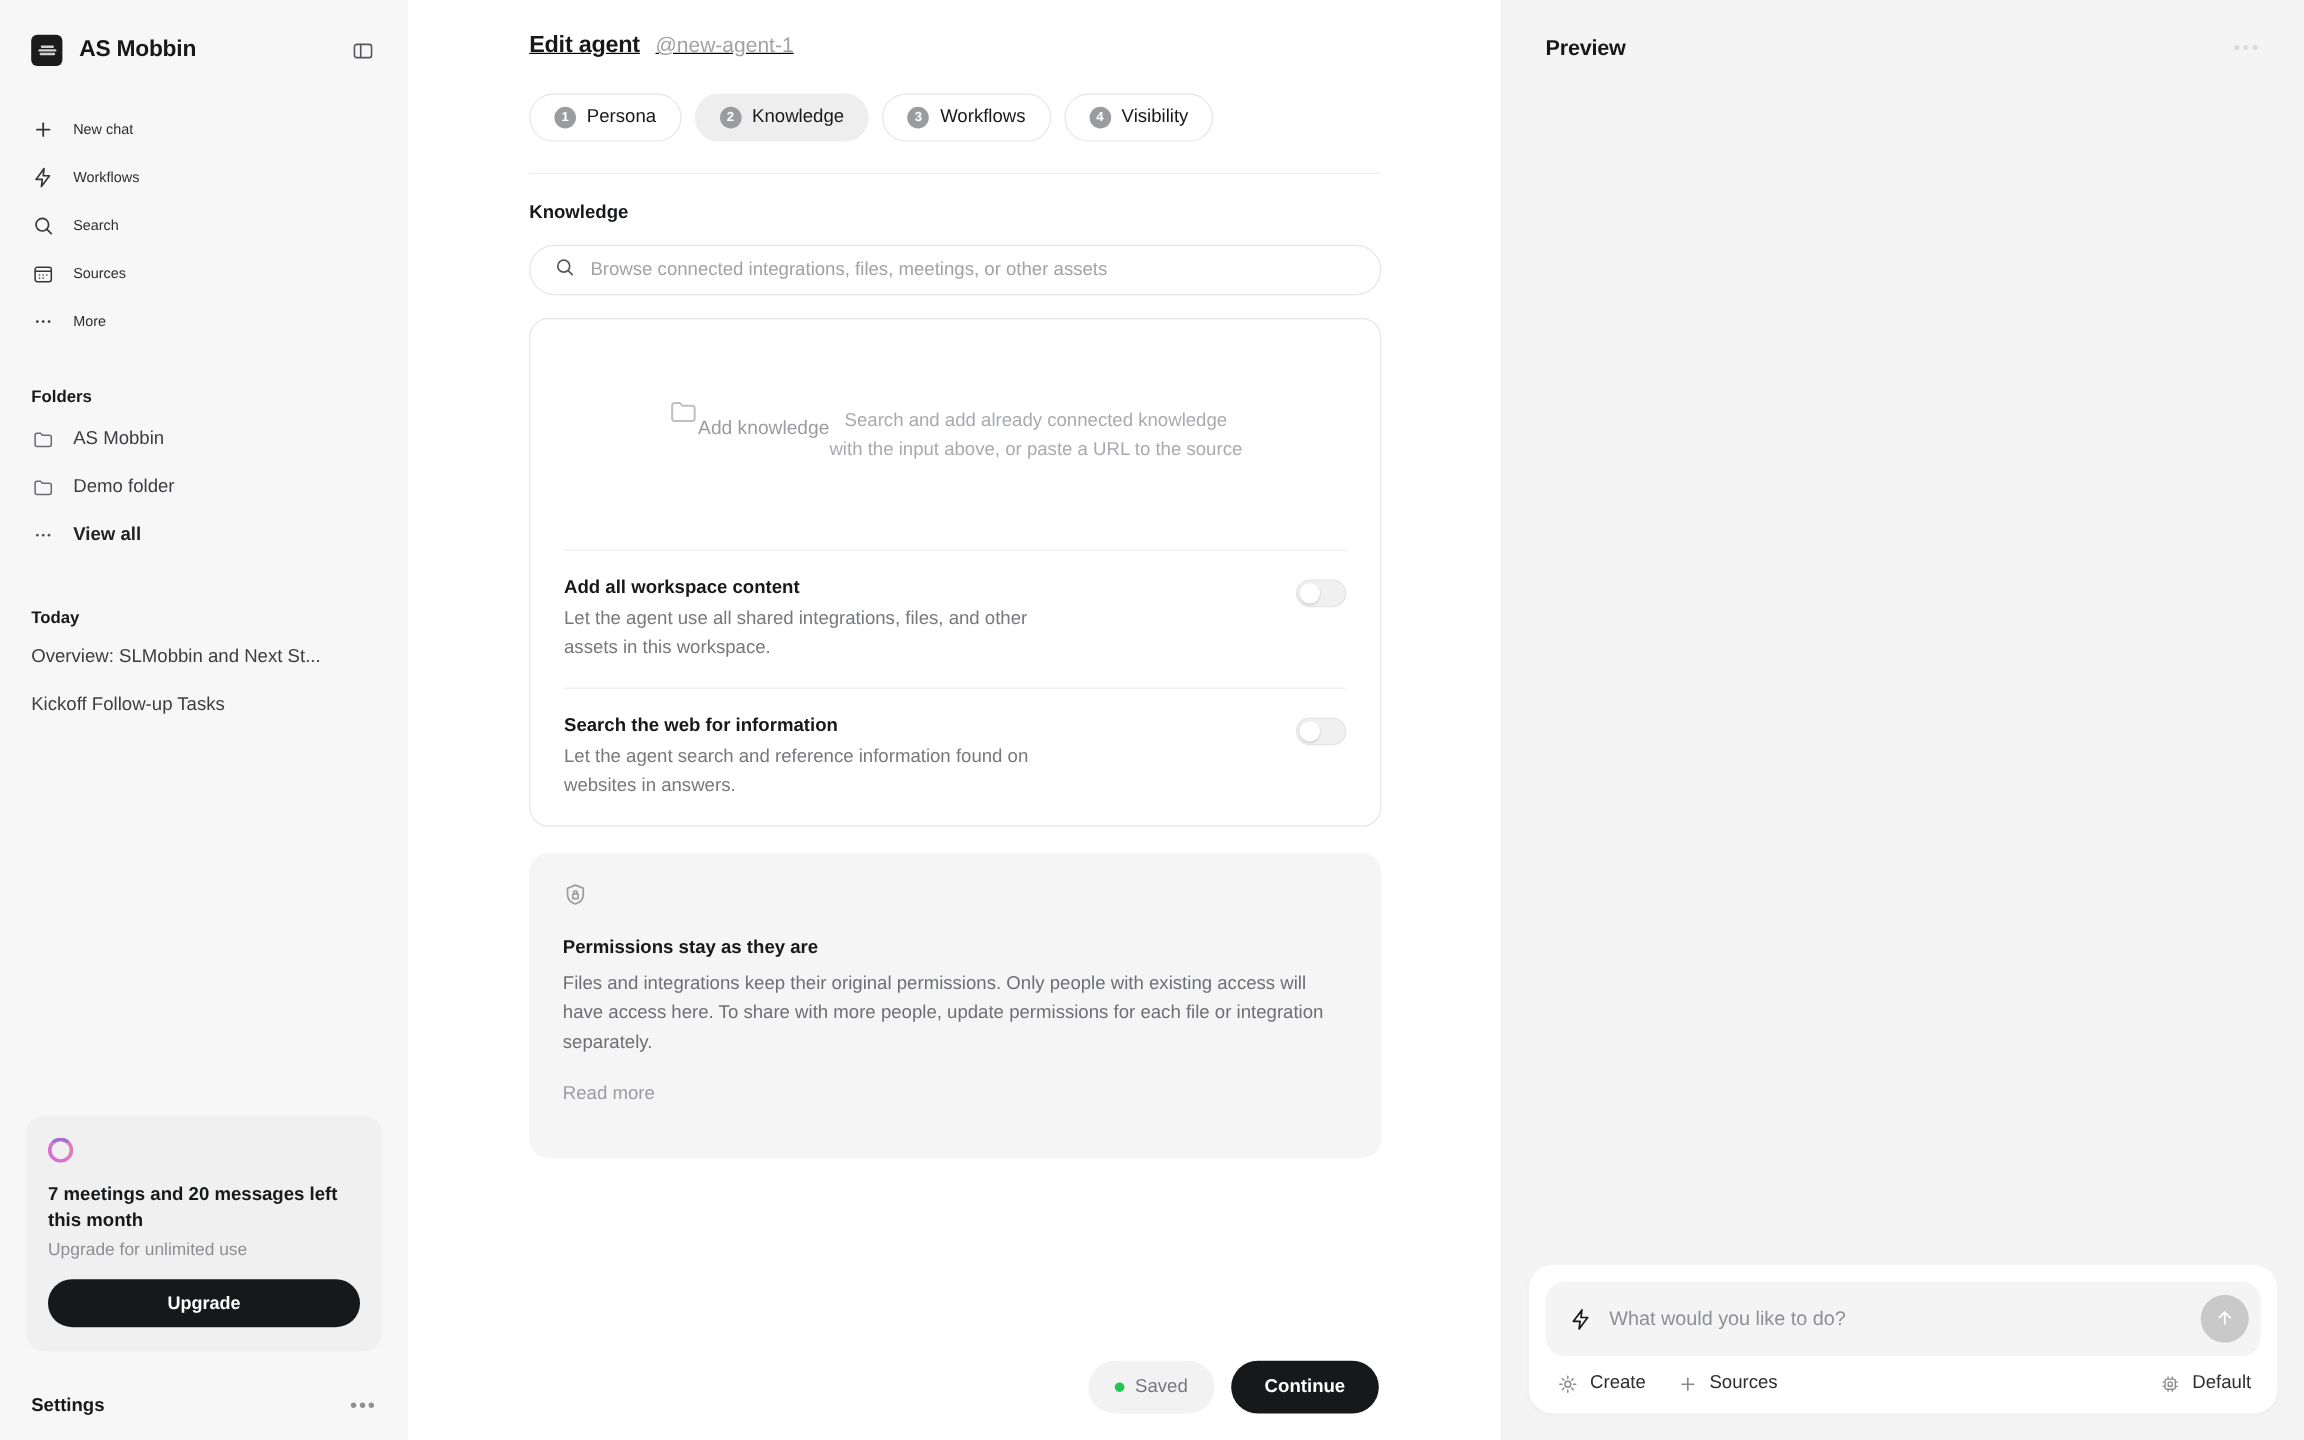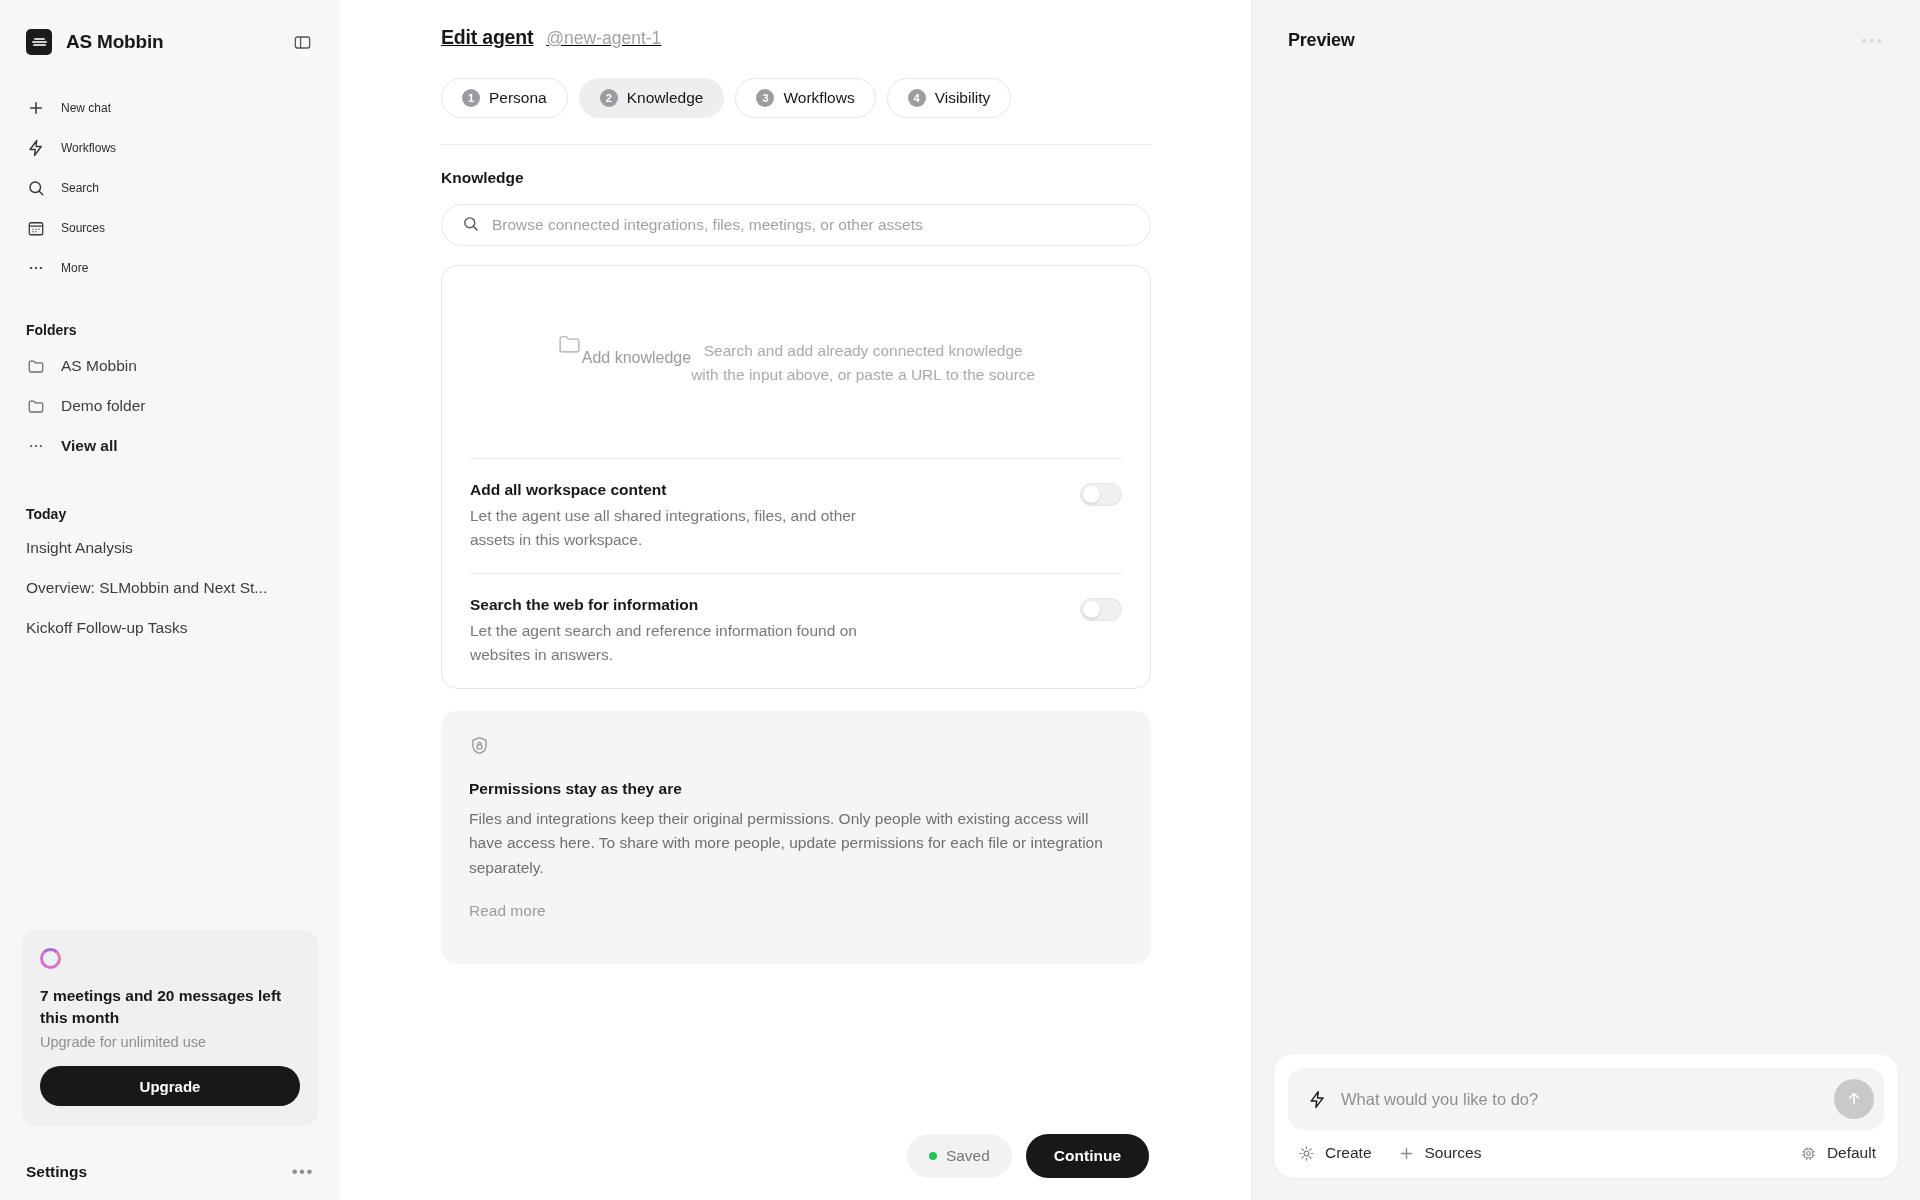--- a/index.html
+++ b/index.html
@@ -328,21 +328,20 @@
         <svg width="18" height="18" viewBox="0 0 24 24" fill="#55575b">
             <circle cx="5.5" cy="12" r="1.5"></circle>
             <circle cx="12" cy="12" r="1.5"></circle>
             <circle cx="18.5" cy="12" r="1.5"></circle>
           </svg>
       </span>
       <span>View all</span>
     </div>
 
     <div class="today-label">Today</div>
-    <div class="chat-item">Insight Analysis</div>
     <div class="chat-item">Overview: SLMobbin and Next St...</div>
     <div class="chat-item">Kickoff Follow-up Tasks</div>
 
     <div class="sb-spacer"></div>
 
     <div class="upgrade-card">
       <div class="usage-ring"></div>
       <div class="usage-title">7 meetings and 20 messages left this month</div>
       <div class="usage-sub">Upgrade for unlimited use</div>
       <button class="upgrade-btn">Upgrade</button>

